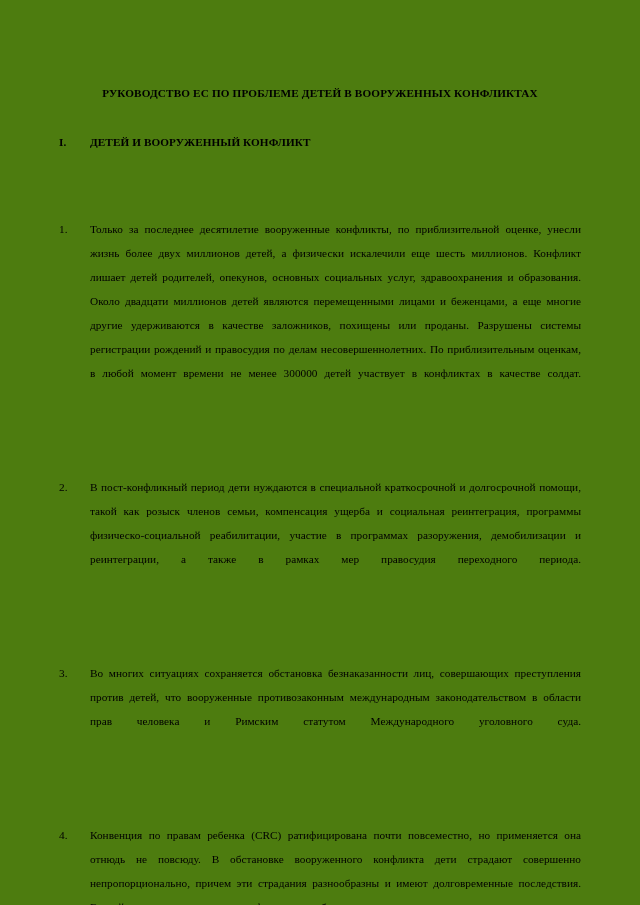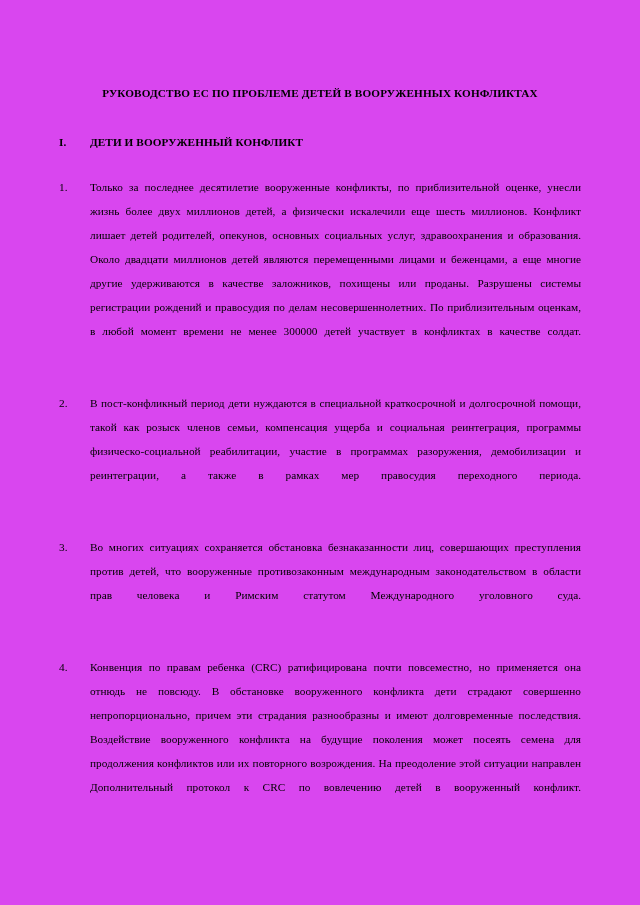--- a/index.html
+++ b/index.html
@@ -14,21 +14,21 @@
     overflow: hidden;
     font-family: "Liberation Serif", "DejaVu Serif", serif;
     color: #000000;
     -webkit-font-smoothing: antialiased;
   }
 
   .page {
     position: relative;
     width: 640px;
     height: 905px;
-    background: #d946ef;
+    background: #4d7c0f;
     box-sizing: border-box;
   }
 
   
   .content {
     position: absolute;
     left: 59px;
     top: 84px;
     width: 522px;
   }
@@ -71,39 +71,40 @@
     width: 31px;
     flex: 0 0 31px;
     font-size: 11.3px;
     line-height: 24px;
   }
   .para .p-body {
     flex: 1 1 auto;
     text-align: justify;
     text-justify: inter-word;
     word-spacing: 0.1px;
+    margin-top: 42px;
   }
   
   .para .p-body::after {
     content: "";
     display: inline-block;
     width: 100%;
   }
 </style>
 </head>
 <body>
 
 <div class="page">
   <div class="content">
 
     <div class="doc-title">РУКОВОДСТВО ЕС ПО ПРОБЛЕМЕ ДЕТЕЙ В ВООРУЖЕННЫХ КОНФЛИКТАХ</div>
 
     <div class="section-heading">
       <span class="sec-num">I.</span>
-      <span class="sec-label">ДЕТИ И ВООРУЖЕННЫЙ КОНФЛИКТ</span>
+      <span class="sec-label">ДЕТЕЙ И ВООРУЖЕННЫЙ КОНФЛИКТ</span>
     </div>
 
     <div class="para">
       <span class="p-num">1.</span>
       <span class="p-body">Только за последнее десятилетие вооруженные конфликты, по приблизительной оценке, унесли жизнь более двух миллионов детей, а физически искалечили еще шесть миллионов.  Конфликт лишает детей родителей, опекунов, основных социальных услуг, здравоохранения и образования. Около двадцати миллионов детей являются перемещенными лицами и беженцами, а еще многие другие удерживаются в качестве заложников, похищены или проданы. Разрушены системы регистрации рождений и правосудия по делам несовершеннолетних. По приблизительным оценкам, в любой момент времени не менее 300000 детей участвует в конфликтах в качестве солдат.</span>
     </div>
 
     <div class="para">
       <span class="p-num">2.</span>
       <span class="p-body">В пост-конфликный период дети нуждаются в специальной краткосрочной и долгосрочной помощи, такой как розыск членов семьи, компенсация ущерба и социальная реинтеграция, программы физическо-социальной реабилитации, участие в программах разоружения, демобилизации и реинтеграции, а также в рамках мер правосудия переходного периода.</span>

